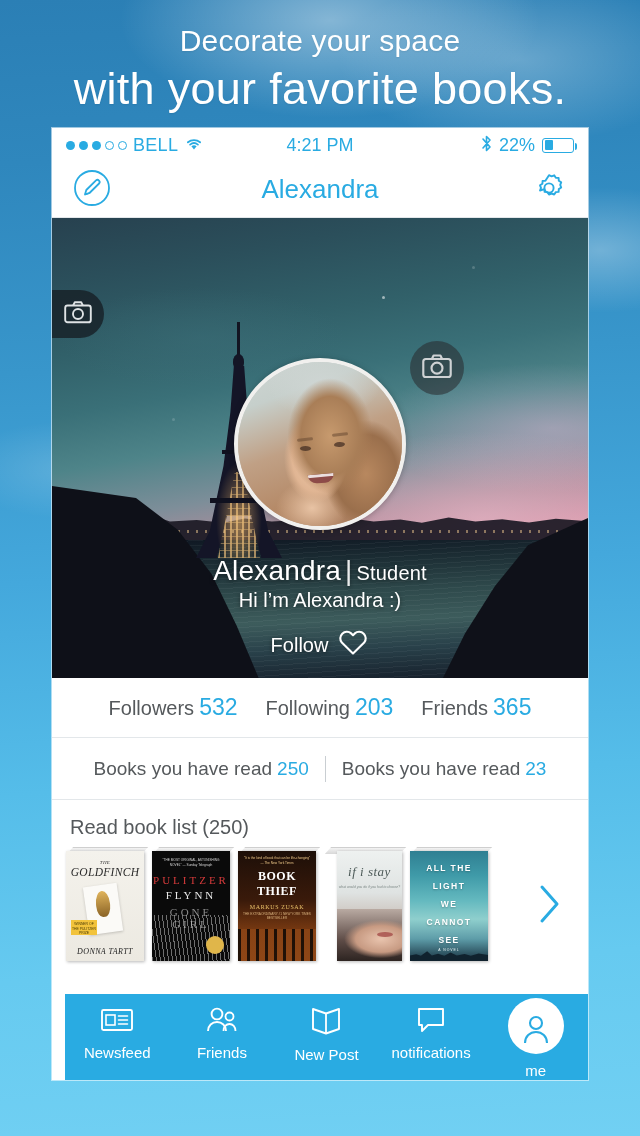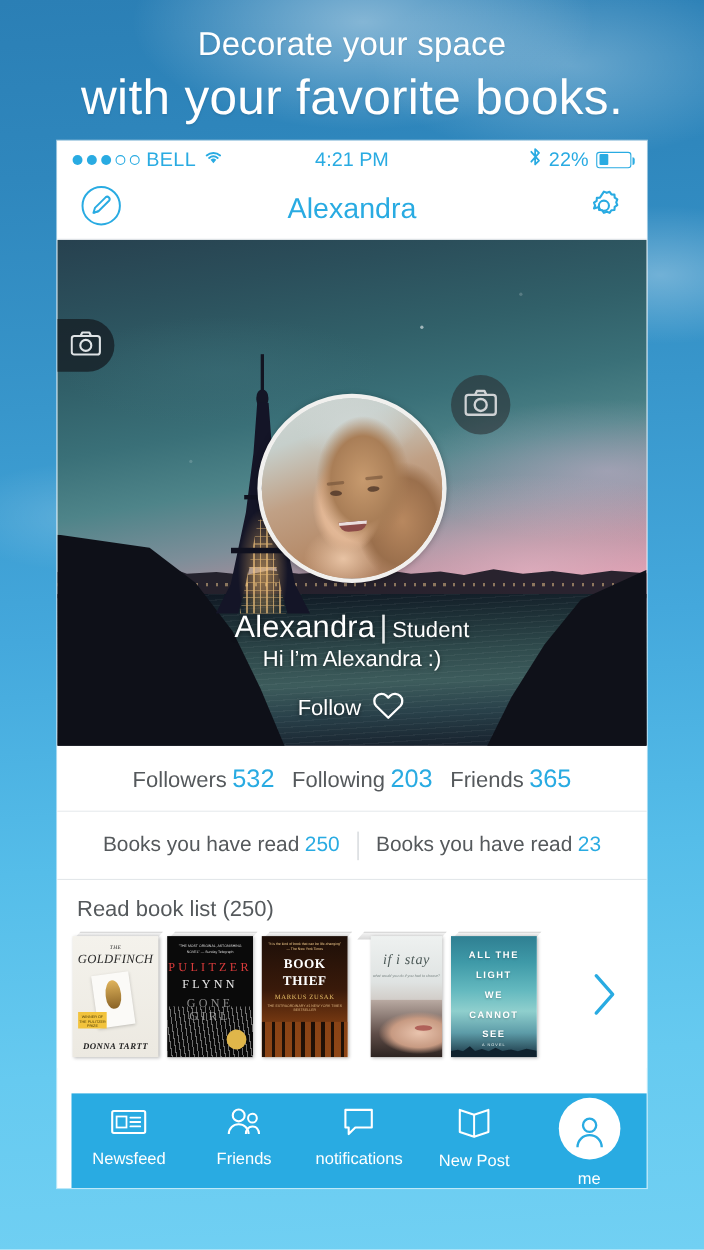--- a/index.html
+++ b/index.html
@@ -158,21 +158,21 @@
   .hero-name { font-size:28px; font-weight:400; letter-spacing:.2px; line-height:1.15;
                text-shadow:0 1px 4px rgba(0,0,0,.5); }
   .hero-name .nm { font-weight:400; }
   .hero-name .sep { font-weight:300; opacity:.9; padding:0 4px; }
   .hero-name .role { font-size:20px; font-weight:400; }
   .hero-bio { font-size:20px; margin-top:2px; text-shadow:0 1px 4px rgba(0,0,0,.5); }
   .hero-actions { display:flex; align-items:center; justify-content:center; gap:16px; margin-top:16px; }
   .act { display:flex; align-items:center; gap:9px; font-size:20px; text-shadow:0 1px 4px rgba(0,0,0,.55); }
 
   
-  .stats { height:60px; display:flex; align-items:center; justify-content:center; gap:16px;
+  .stats { height:60px; display:flex; align-items:center; justify-content:center; gap:28px;
            border-bottom:1px solid #e3e7ea; background:#fff; }
   .stat { font-size:20px; color:#55595c; }
   .stat b { color:#29abe2; font-weight:400; font-size:23px; padding-left:5px; }
 
   .books-row { height:62px; display:flex; align-items:center; justify-content:center;
                border-bottom:1px solid #e3e7ea; background:#fff; }
   .books-cell { font-size:19px; color:#55595c; padding:0 16px; }
   .books-cell b { color:#29abe2; font-weight:400; font-size:19px; padding-left:5px; }
   .vdiv { width:1px; height:26px; background:#c9ced2; }
 
@@ -193,21 +193,21 @@
   .c1 .t { font-family:"Liberation Serif", serif; font-style:italic; color:#2b2b2b; text-align:center; }
   .c1 .tiny { font-size:5px; letter-spacing:.3px; padding-top:9px; }
   .c1 .big { font-size:11.5px; padding-top:1px; letter-spacing:.3px; }
   .c1 .tear { position:absolute; left:20px; top:34px; width:34px; height:48px; background:#fbfaf7;
               transform:rotate(-8deg); box-shadow:0 1px 3px rgba(0,0,0,.2); }
   .c1 .bird { position:absolute; left:30px; top:40px; width:14px; height:26px; border-radius:50% 50% 44% 44%;
               background:linear-gradient(180deg,#e0b45c,#8a6326); transform:rotate(-6deg); }
   .c1 .seal { position:absolute; left:5px; bottom:26px; width:26px; height:15px; background:#f2c33c;
               font-size:3.4px; color:#4a3a06; text-align:center; line-height:4.6px; padding-top:2px; }
   .c1 .auth { position:absolute; left:0; right:0; bottom:5px; font-size:8px; text-align:center;
-              font-family:"Liberation Serif", serif; font-style:italic; color:#222; letter-spacing:.4px;font-weight:bold; }
+              font-family:"Liberation Serif", serif; font-style:italic; color:#222; letter-spacing:.4px; }
 
   
   .c2 { background:#0a0a0a; }
   .c2 .blurb { font-size:3.2px; color:#d8d8d8; text-align:center; padding:7px 5px 0 5px; line-height:5px; }
   .c2 .a { color:#d83b3b; font-size:11px; letter-spacing:3px; text-align:center; padding-top:6px;
            font-family:"Liberation Serif", serif; }
   .c2 .b { color:#e8e8e8; font-size:11px; letter-spacing:3px; text-align:center; padding-top:3px;
            font-family:"Liberation Serif", serif; }
   .c2 .c { color:#8a8a8a; font-size:11px; letter-spacing:3px; text-align:center; padding-top:5px;
            font-family:"Liberation Serif", serif; }
@@ -506,35 +506,35 @@
           <path d="M4 25c0-5.3 4-9 9-9s9 3.7 9 9" stroke="#fff" stroke-width="1.9" fill="none"></path>
           <circle cx="25.5" cy="10.5" r="4" stroke="#fff" stroke-width="1.8" fill="none"></circle>
           <path d="M19.5 25c0-4.2 2.7-7 6-7s6 2.8 6 7" stroke="#fff" stroke-width="1.8" fill="none"></path>
         </svg>
       </span>
       <span class="lbl">Friends</span>
     </div>
 
     <div class="tab">
       <span class="ic">
-        <svg width="32" height="28" viewBox="0 0 32 28">
-          <path d="M4 3h24v16H13l-6 6v-6H4z" stroke="#fff" stroke-width="1.9" fill="none" stroke-linejoin="round"></path>
-        </svg>
-      </span>
-      <span class="lbl">notifications</span>
-    </div>
-
-    <div class="tab">
-      <span class="ic">
         <svg width="32" height="30" viewBox="0 0 32 30">
           <path d="M16 7.5 3 3v20l13 4.5 13-4.5V3z" stroke="#fff" stroke-width="1.9" fill="none" stroke-linejoin="round"></path>
           <path d="M16 7.5v20" stroke="#fff" stroke-width="1.8"></path>
         </svg>
       </span>
       <span class="lbl">New Post</span>
+    </div>
+
+    <div class="tab">
+      <span class="ic">
+        <svg width="32" height="28" viewBox="0 0 32 28">
+          <path d="M4 3h24v16H13l-6 6v-6H4z" stroke="#fff" stroke-width="1.9" fill="none" stroke-linejoin="round"></path>
+        </svg>
+      </span>
+      <span class="lbl">notifications</span>
     </div>
 
     <div class="tab active">
       <span class="puck"></span>
       <span class="ic">
         <svg width="32" height="30" viewBox="0 0 32 30">
           <circle cx="16" cy="9" r="6" stroke="#29abe2" stroke-width="2.1" fill="none"></circle>
           <path d="M5 29c0-6.4 4.9-11 11-11s11 4.6 11 11" stroke="#29abe2" stroke-width="2.1" fill="none"></path>
         </svg>
       </span>

